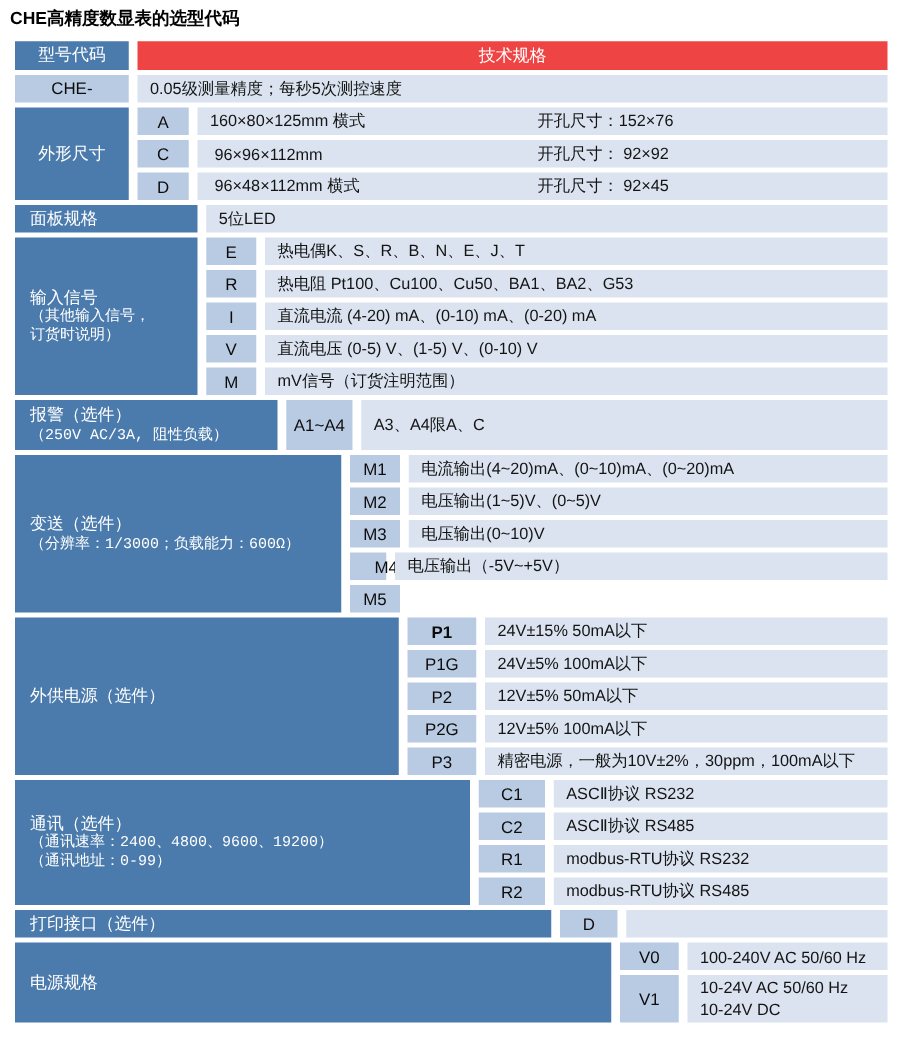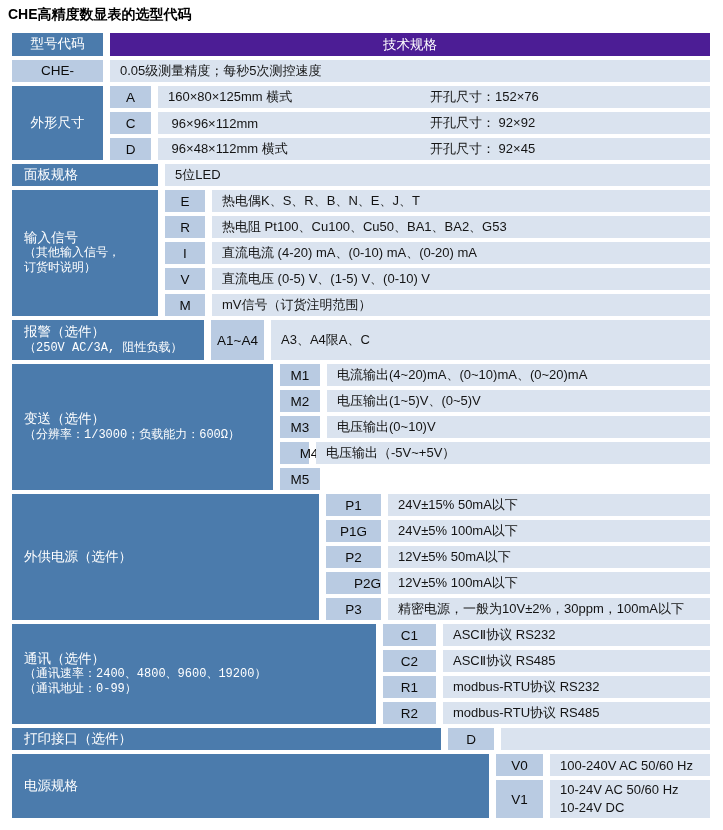--- a/index.html
+++ b/index.html
@@ -35,21 +35,21 @@
   .row{display:flex;gap:7px;}
   .desc{
     background:#dae3ef;flex:1;align-items:center;
     padding:2px 6px 2px 10px;font-size:13px;color:#141414;
     white-space:pre;overflow:hidden;
   }
   .desc .part1{display:inline-block;width:262px;flex:none;}
   .desc.multiline{flex-direction:column;align-items:flex-start;justify-content:center;line-height:1.35;}
   .hdr .lbl{justify-content:center;}
   .hdr .desc-h{
-    background:#4c1d95;color:#fff;flex:1;display:flex;
+    background:#ef4444;color:#fff;flex:1;display:flex;
     align-items:center;justify-content:center;font-size:13.5px;
   }
 </style>
 </head>
 <body>
 
 <div id="page-title">CHE高精度数显表的选型代码</div>
 
 <div id="spec-table">
   <div class="sec hdr" style="height:23px;">
@@ -139,21 +139,21 @@
         </div>
         <div class="row" style="height: 22px;">
           <div class="cell code" style="width: 40px;">
             <span>M</span>
           </div>
           <div class="cell desc"><span>mV信号（订货注明范围）</span></div>
         </div>
       </div>
     </div>
     <div class="sec">
-      <div class="cell lbl" style="width: 192px;">
+      <div class="cell lbl" style="width: 210px;">
         <span class="l0">报警（选件）</span>
         <span class="ls">（250V AC/3A, 阻性负载）</span>
       </div>
       <div class="rows">
         <div class="row" style="height: 40px;">
           <div class="cell code" style="width: 53px;">
             <span>A1~A4</span>
           </div>
           <div class="cell desc"><span>A3、A4限A、C</span></div>
         </div>
@@ -195,39 +195,39 @@
           </div>
         </div>
       </div>
     </div>
     <div class="sec">
       <div class="cell lbl" style="width: 307px;">
         <span class="l0">外供电源（选件）</span>
       </div>
       <div class="rows">
         <div class="row" style="height: 22px;">
-          <div class="cell code" style="width: 55px;">
+          <div class="cell code" style="width: 55px; font-weight: bold;">
             <span>P1</span>
           </div>
           <div class="cell desc"><span>24V±15% 50mA以下</span></div>
         </div>
         <div class="row" style="height: 22px;">
           <div class="cell code" style="width: 55px;">
             <span>P1G</span>
           </div>
           <div class="cell desc"><span>24V±5% 100mA以下</span></div>
         </div>
         <div class="row" style="height: 22px;">
           <div class="cell code" style="width: 55px;">
             <span>P2</span>
           </div>
           <div class="cell desc"><span>12V±5% 50mA以下</span></div>
         </div>
         <div class="row" style="height: 22px;">
-          <div class="cell code" style="width: 55px; justify-content: flex-end;">
+          <div class="cell code" style="width: 55px;">
             <span>P2G</span>
           </div>
           <div class="cell desc"><span>12V±5% 100mA以下</span></div>
         </div>
         <div class="row" style="height: 22px;">
           <div class="cell code" style="width: 55px;">
             <span>P3</span>
           </div>
           <div class="cell desc"><span>精密电源，一般为10V±2%，30ppm，100mA以下</span></div>
         </div>

